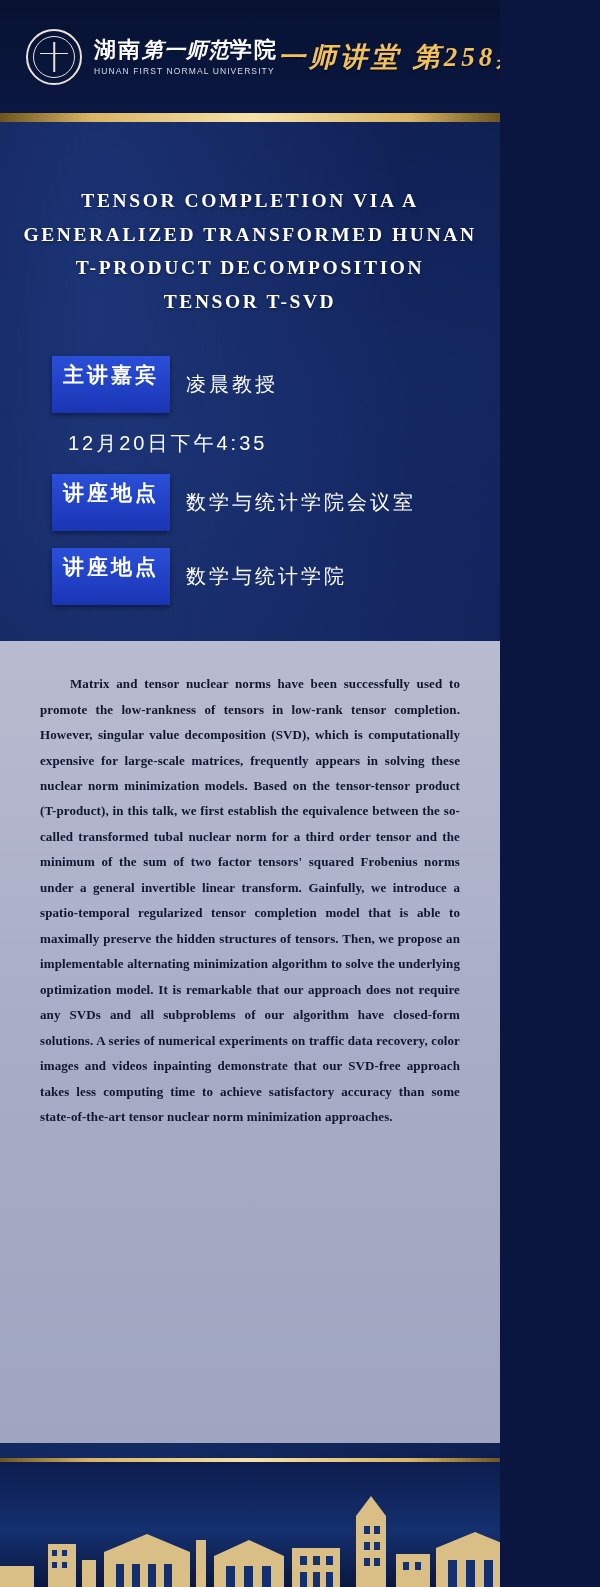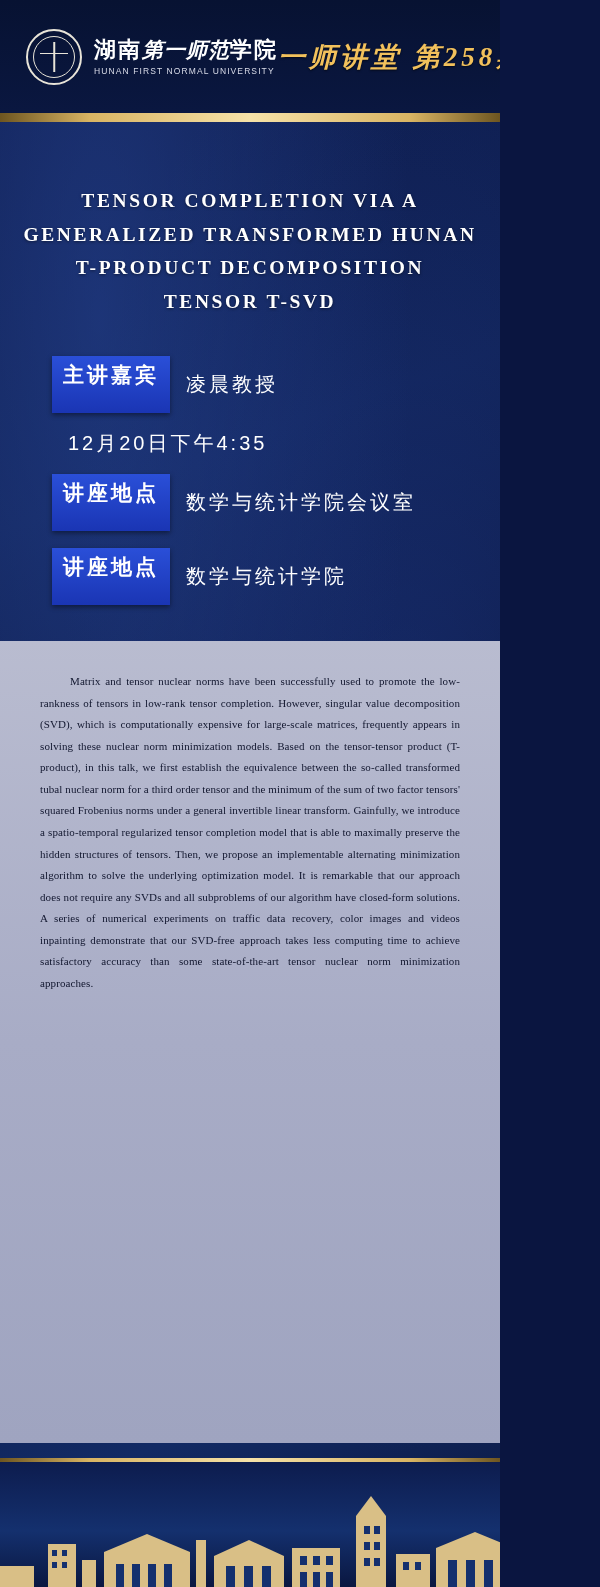--- a/index.html
+++ b/index.html
@@ -133,26 +133,26 @@
     position:relative;
     margin-top:36px;
     background:linear-gradient(180deg,#b9bcd0 0%,#a8acc6 50%,#9fa4c0 100%);
     padding:30px 40px 26px;
     box-sizing:border-box;
     min-height:802px;
   }
   .abstract p{
     margin:0;
     color:#11162e;
-    font-size:11px;
+    font-size:13px;
     line-height:1.96;
     text-align:justify;
     text-align-last:left;
     font-family:"Liberation Serif",serif;
-    font-weight:normal;
+    font-weight:bold;
     letter-spacing:.1px;
   }
   .abstract p .indent{display:inline-block;width:30px;}
 
   
   .footer{
     position:absolute;left:0;right:0;bottom:0;
     height:125px;
     background:linear-gradient(180deg,#0d1c4e 0%,#14306e 55%,#0a1740 100%);
     overflow:hidden;

